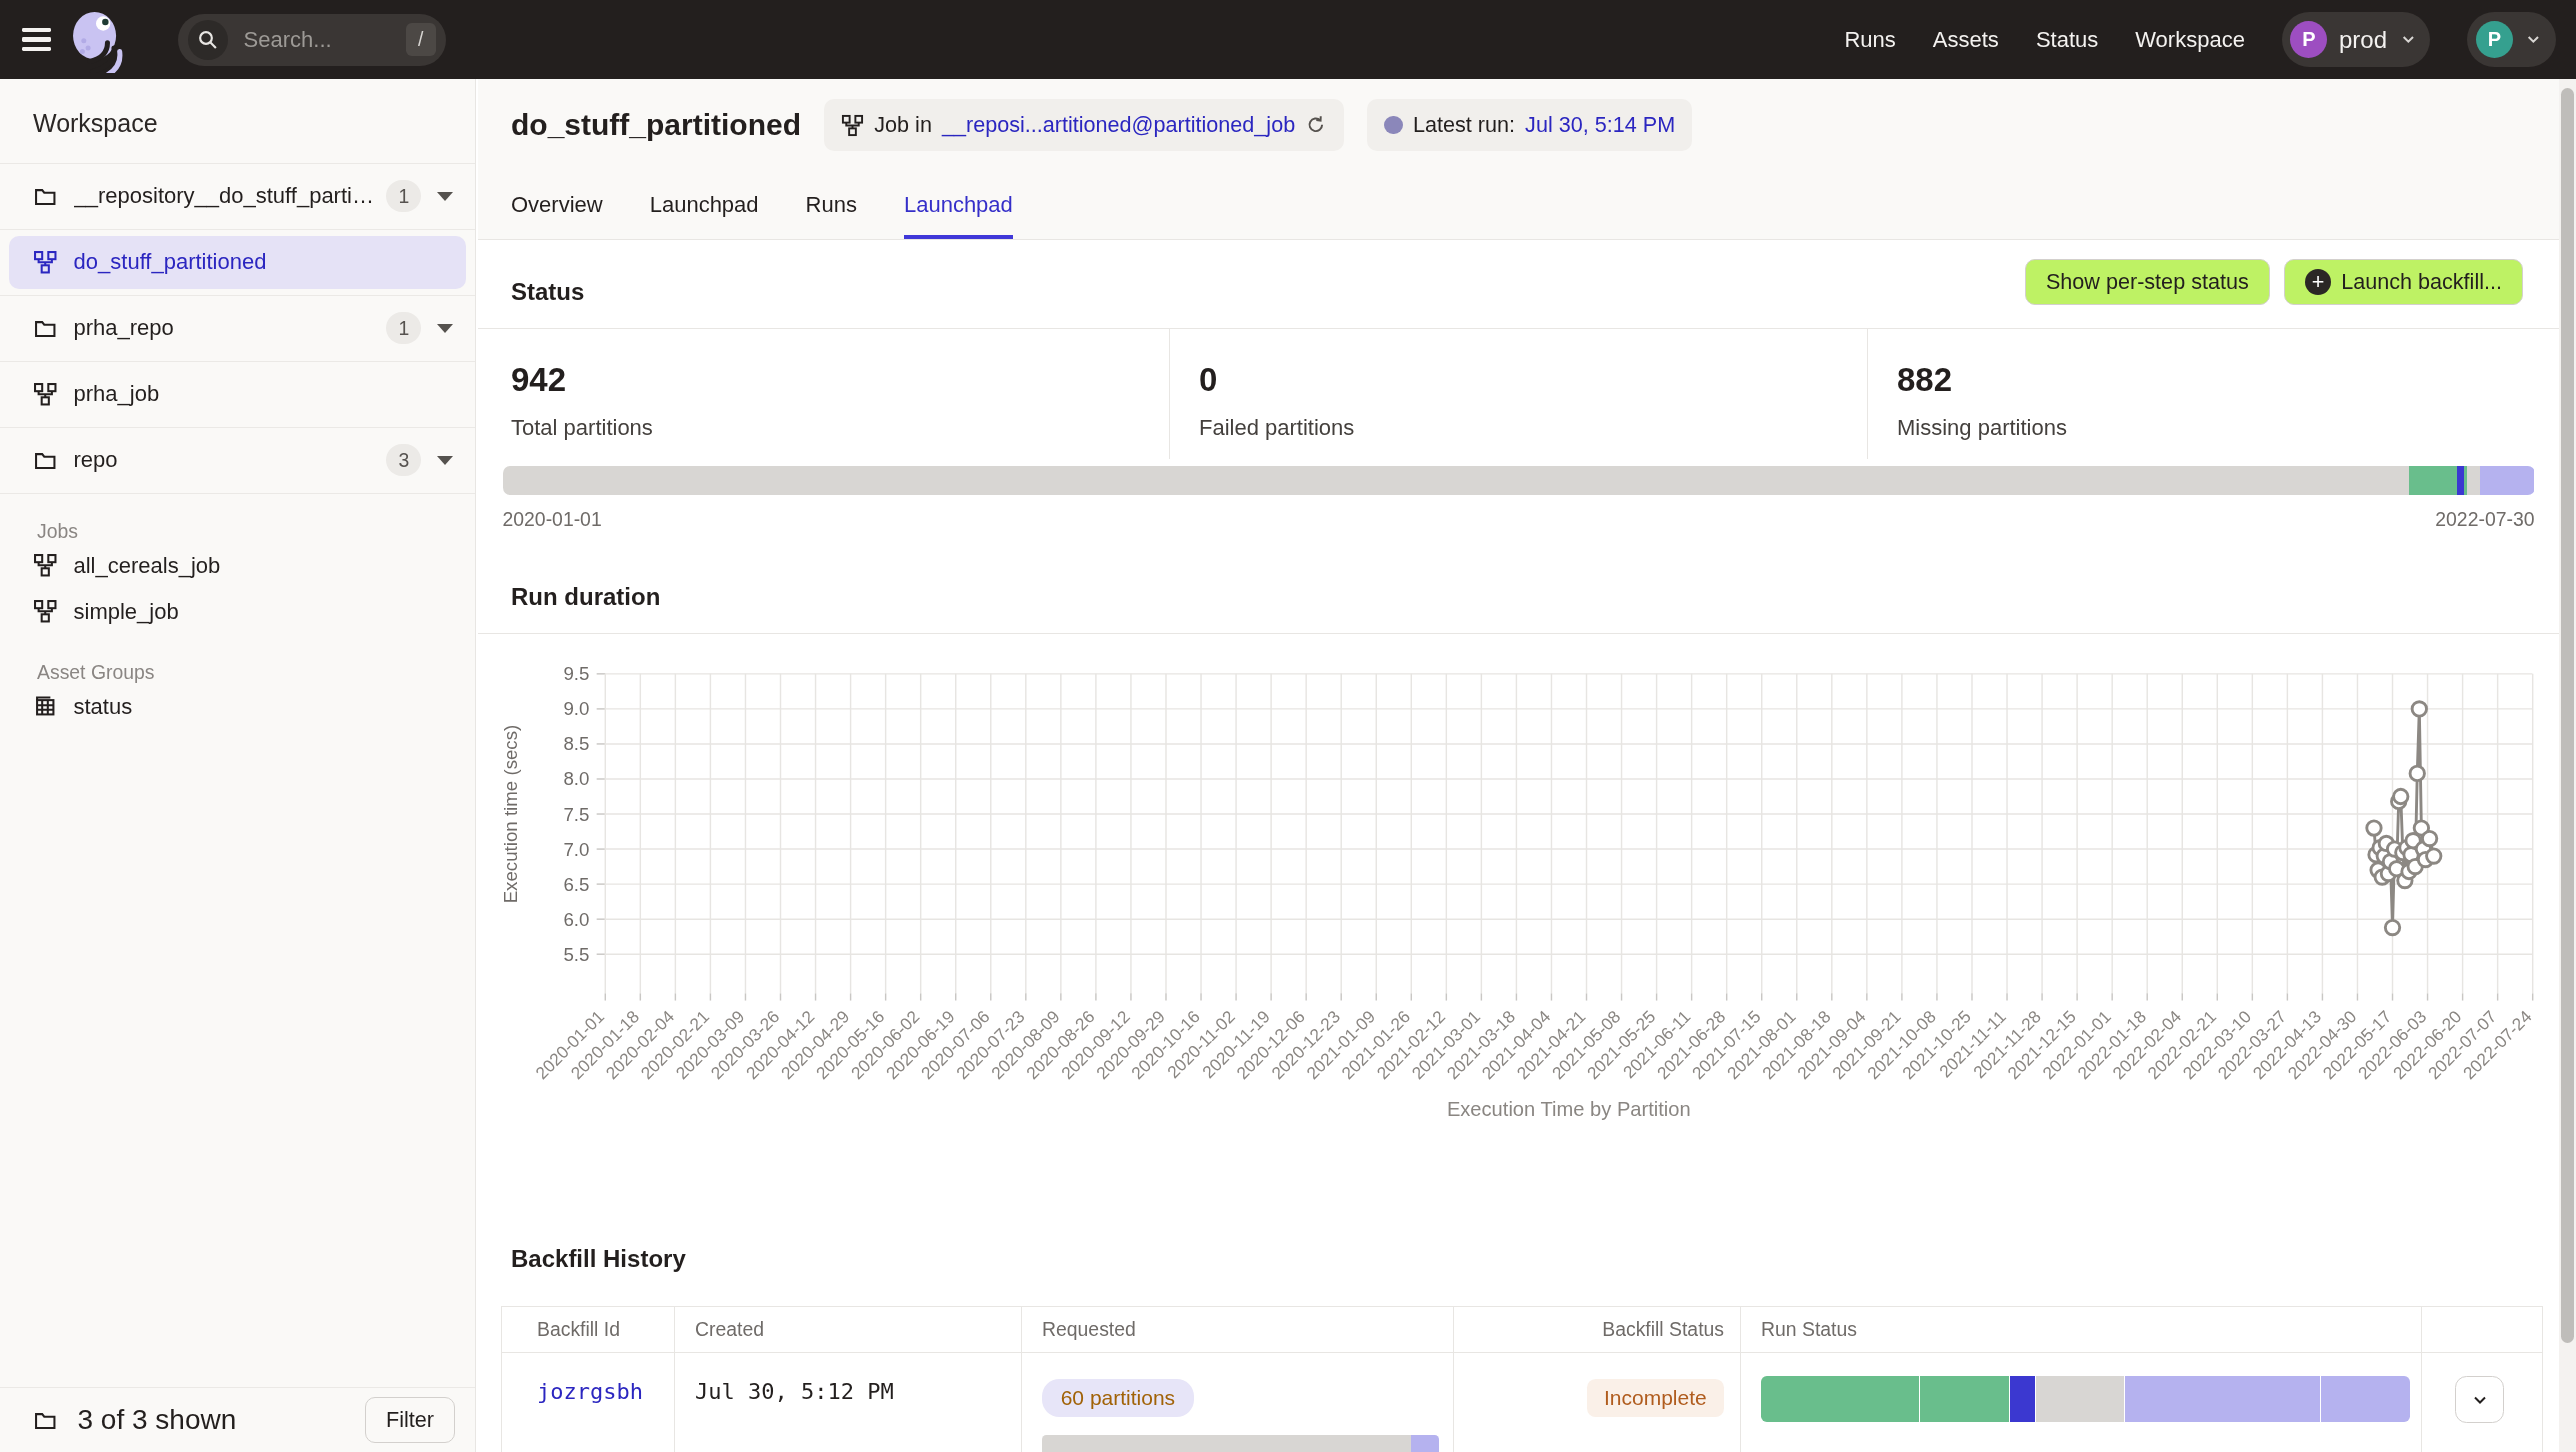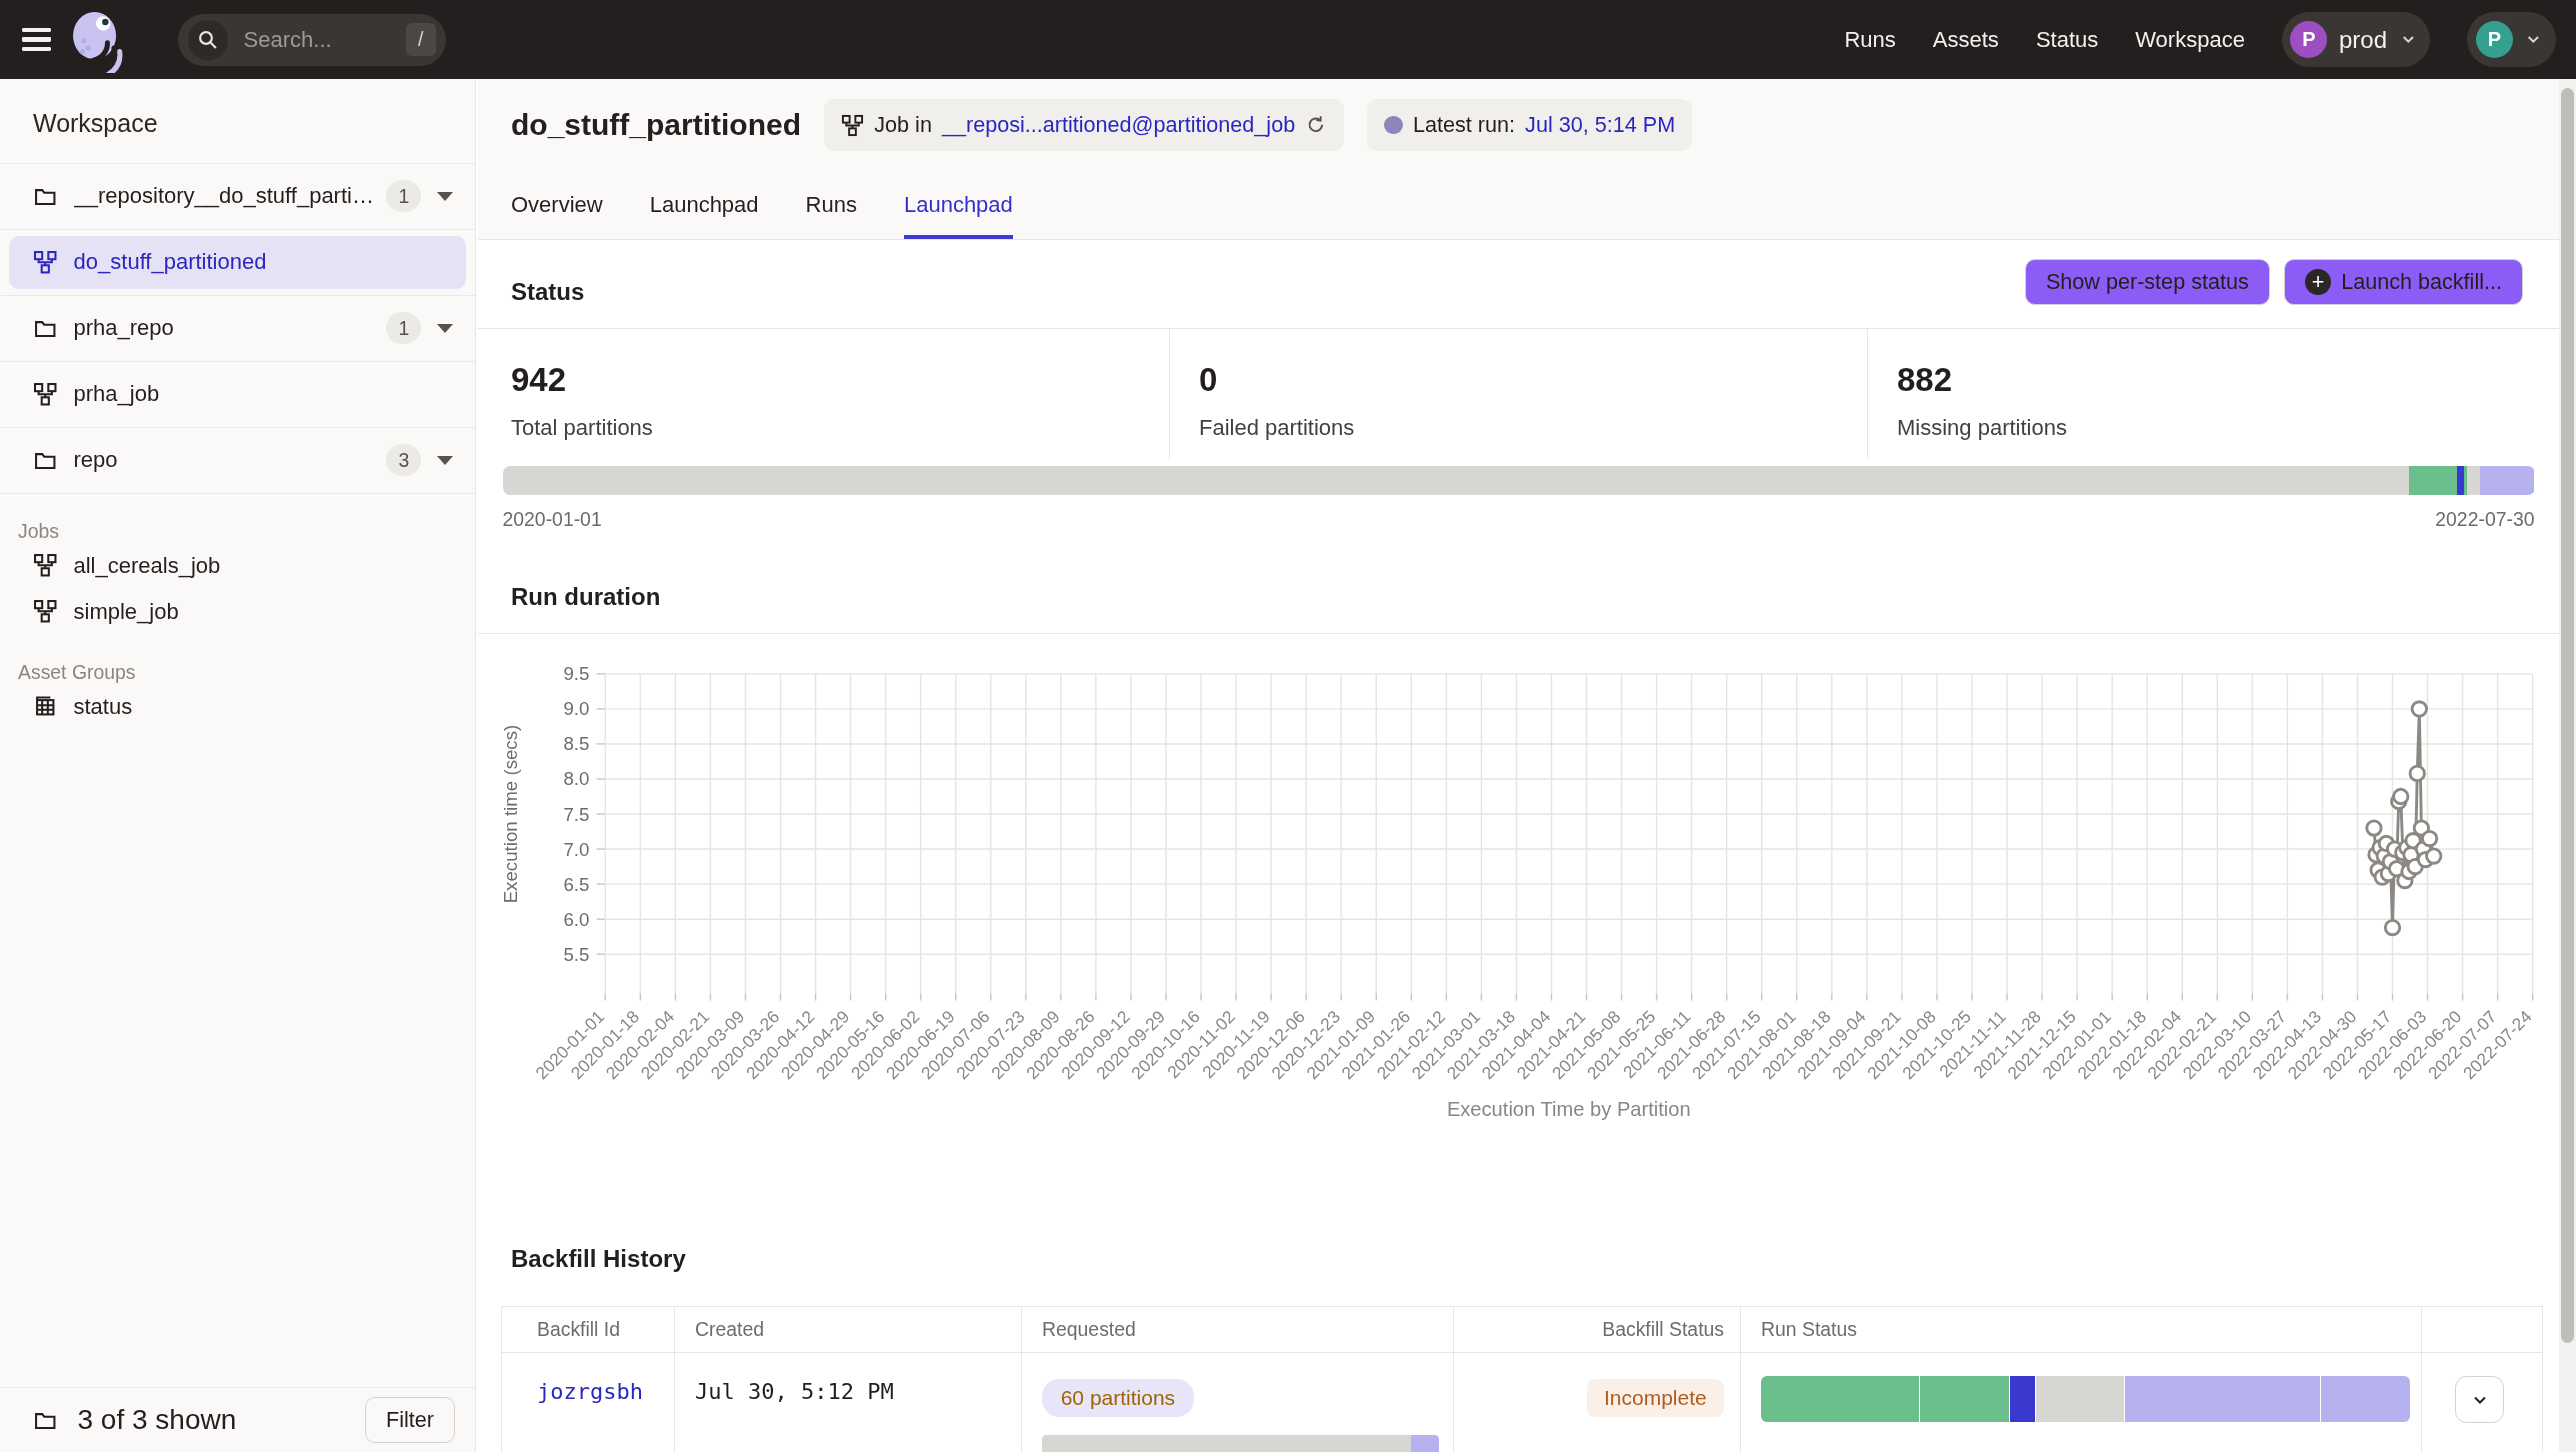--- a/index.html
+++ b/index.html
@@ -38,27 +38,27 @@
   .sb-row .lbl{margin-left:16px;white-space:nowrap;overflow:hidden;text-overflow:ellipsis;flex:1;}
   .sb-badge{min-width:35px;height:32px;border-radius:16px;background:#ECEAE7;color:#56524F;
             font-size:19.4px;display:flex;align-items:center;justify-content:center;
             padding:0 8.6px;margin-left:8.6px;}
   .sb-caret{margin-left:16px;margin-right:7.2px;width:0;height:0;border-left:8px solid transparent;
             border-right:8px solid transparent;border-top:9.4px solid #55524E;cursor:pointer;}
   .sb-row.sel{padding:0 8.6px;}
   .sb-selpill{flex:1;height:53px;display:flex;align-items:center;background:#E5E2F6;
               border-radius:10px;padding:0 0 0 24.5px;color:#2B26C0;}
   .sb-selpill .lbl{margin-left:16px;}
-  .sb-section{padding:26px 0 0 18px;font-size:19.4px;color:#8A8683;}
+  .sb-section{padding:26px 0 0 37px;font-size:19.4px;color:#8A8683;}
   .sb-item{height:46px;display:flex;align-items:center;padding-left:33px;font-size:22px;cursor:pointer;}
   .sb-item .lbl{margin-left:16px;}
   .sb-footer{position:absolute;left:0;right:0;bottom:0;height:65px;border-top:1.4px solid #EBE9E6;
              background:#FAF9F7;display:flex;align-items:center;padding:0 20px 0 33px;}
   .sb-footer .lbl{margin-left:20px;font-size:28px;flex:1;}
-  .btn{height:46px;border:1.4px solid #D3D0CD;border-radius:10px;background:#8b5cf6;font-size:21.6px;
+  .btn{height:46px;border:1.4px solid #D3D0CD;border-radius:10px;background:#bef264;font-size:21.6px;
        color:#231F1E;display:flex;align-items:center;justify-content:center;padding:0 20px;
        cursor:pointer;white-space:nowrap;}
   .sb-footer .btn{background:transparent;}
 
   
   .main{position:absolute;left:478px;top:79px;width:2081px;height:1373px;background:#fff;overflow:hidden;}
   .hdr-band{position:absolute;left:0;top:0;width:100%;height:161px;background:#FAF9F7;
             border-bottom:1.4px solid #E8E6E3;}
   .hdr-row{position:absolute;left:33px;top:20px;display:flex;align-items:center;gap:23px;}
   .page-title{font-size:30px;font-weight:700;}

